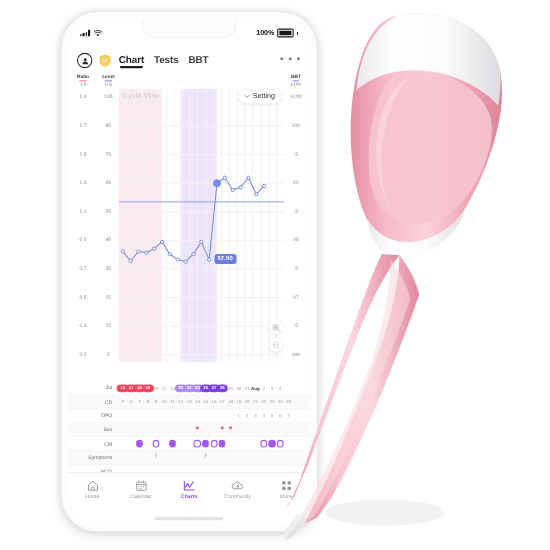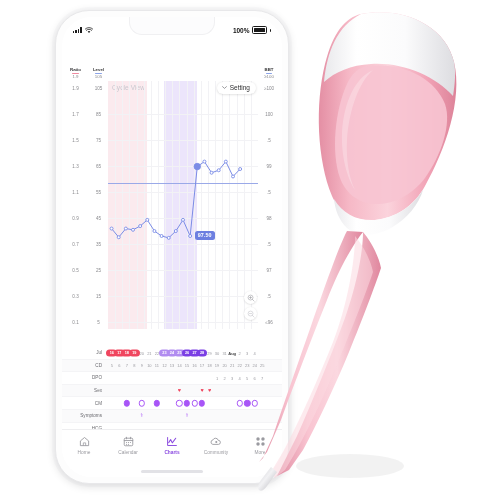--- a/index.html
+++ b/index.html
@@ -173,20 +173,39 @@
           </svg>
         </div>
         <div class="sb-time">9:41 AM</div>
         <div class="sb-right">
           <span>100%</span>
           <span class="batt"></span>
           <span class="batt-cap"></span>
         </div>
       </div>
 
+      <div class="appbar">
+        <span class="avatar">
+          <svg viewBox="0 0 10 10">
+              <circle cx="5" cy="3.3" r="1.8" fill="#2b2b2b"></circle>
+              <path d="M1.4 9.2a3.6 3.6 0 0 1 7.2 0z" fill="#2b2b2b"></path>
+            </svg>
+        </span>
+        <svg class="shield" viewBox="0 0 20 22">
+          <path d="M10 1 L19 4.2 V11 C19 16.4 14.8 20 10 21.3 C5.2 20 1 16.4 1 11 V4.2 Z" fill="#f2c13c"></path>
+          <path d="M10 2.6 L17.5 5.3 V11 C17.5 15.5 14 18.6 10 19.7 C6 18.6 2.5 15.5 2.5 11 V5.3 Z" fill="#f6d264"></path>
+          <path d="M6.6 10.8 L9 13.2 L13.6 8" stroke="#fff" stroke-width="1.6" fill="none" stroke-linecap="round" stroke-linejoin="round"></path>
+        </svg>
+        <div class="tabs">
+          <span class="tab active">Chart</span>
+          <span class="tab inactive">Tests</span>
+          <span class="tab inactive">BBT</span>
+        </div>
+        <span class="dots">• • •</span>
+      </div>
 
       <div class="chartwrap">
 
         <div class="axis-head">
           <span class="ah-col">
             <span class="ah-t">Ratio</span>
             <span class="ah-dash" style="background:#f08aa0"></span>
             <span class="ah-v">1.9</span>
           </span>
           <span class="ah-col">

